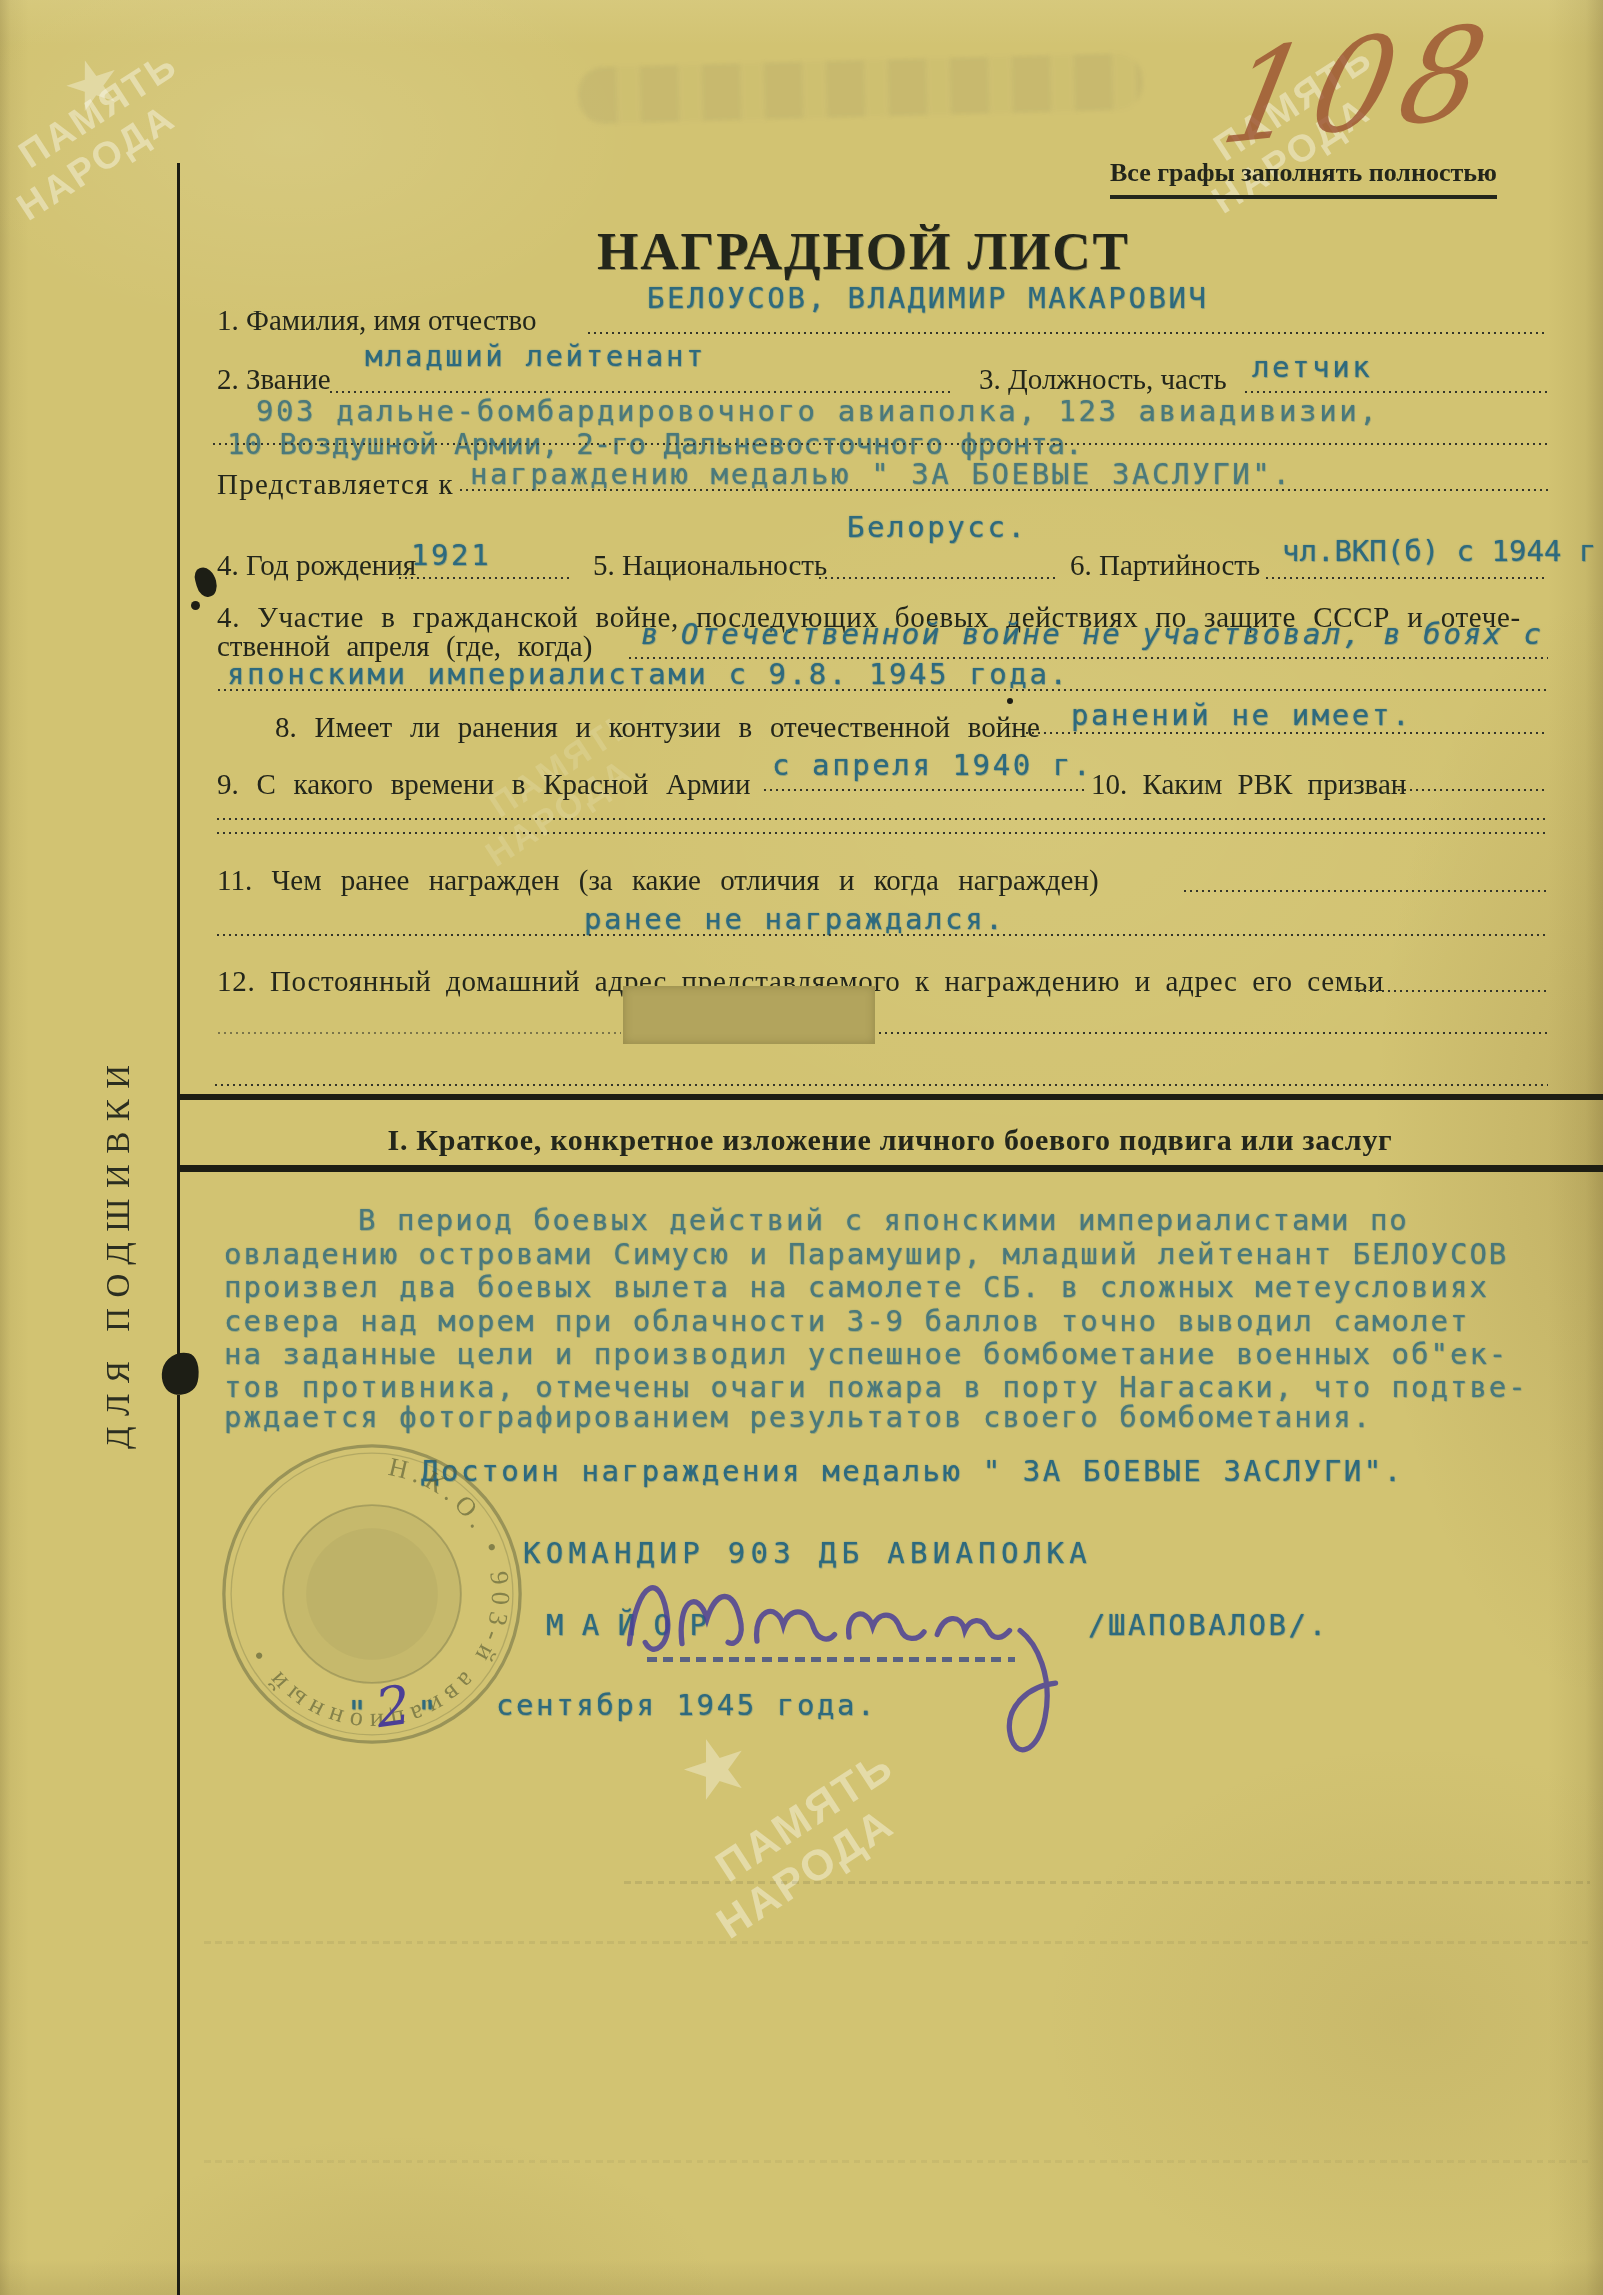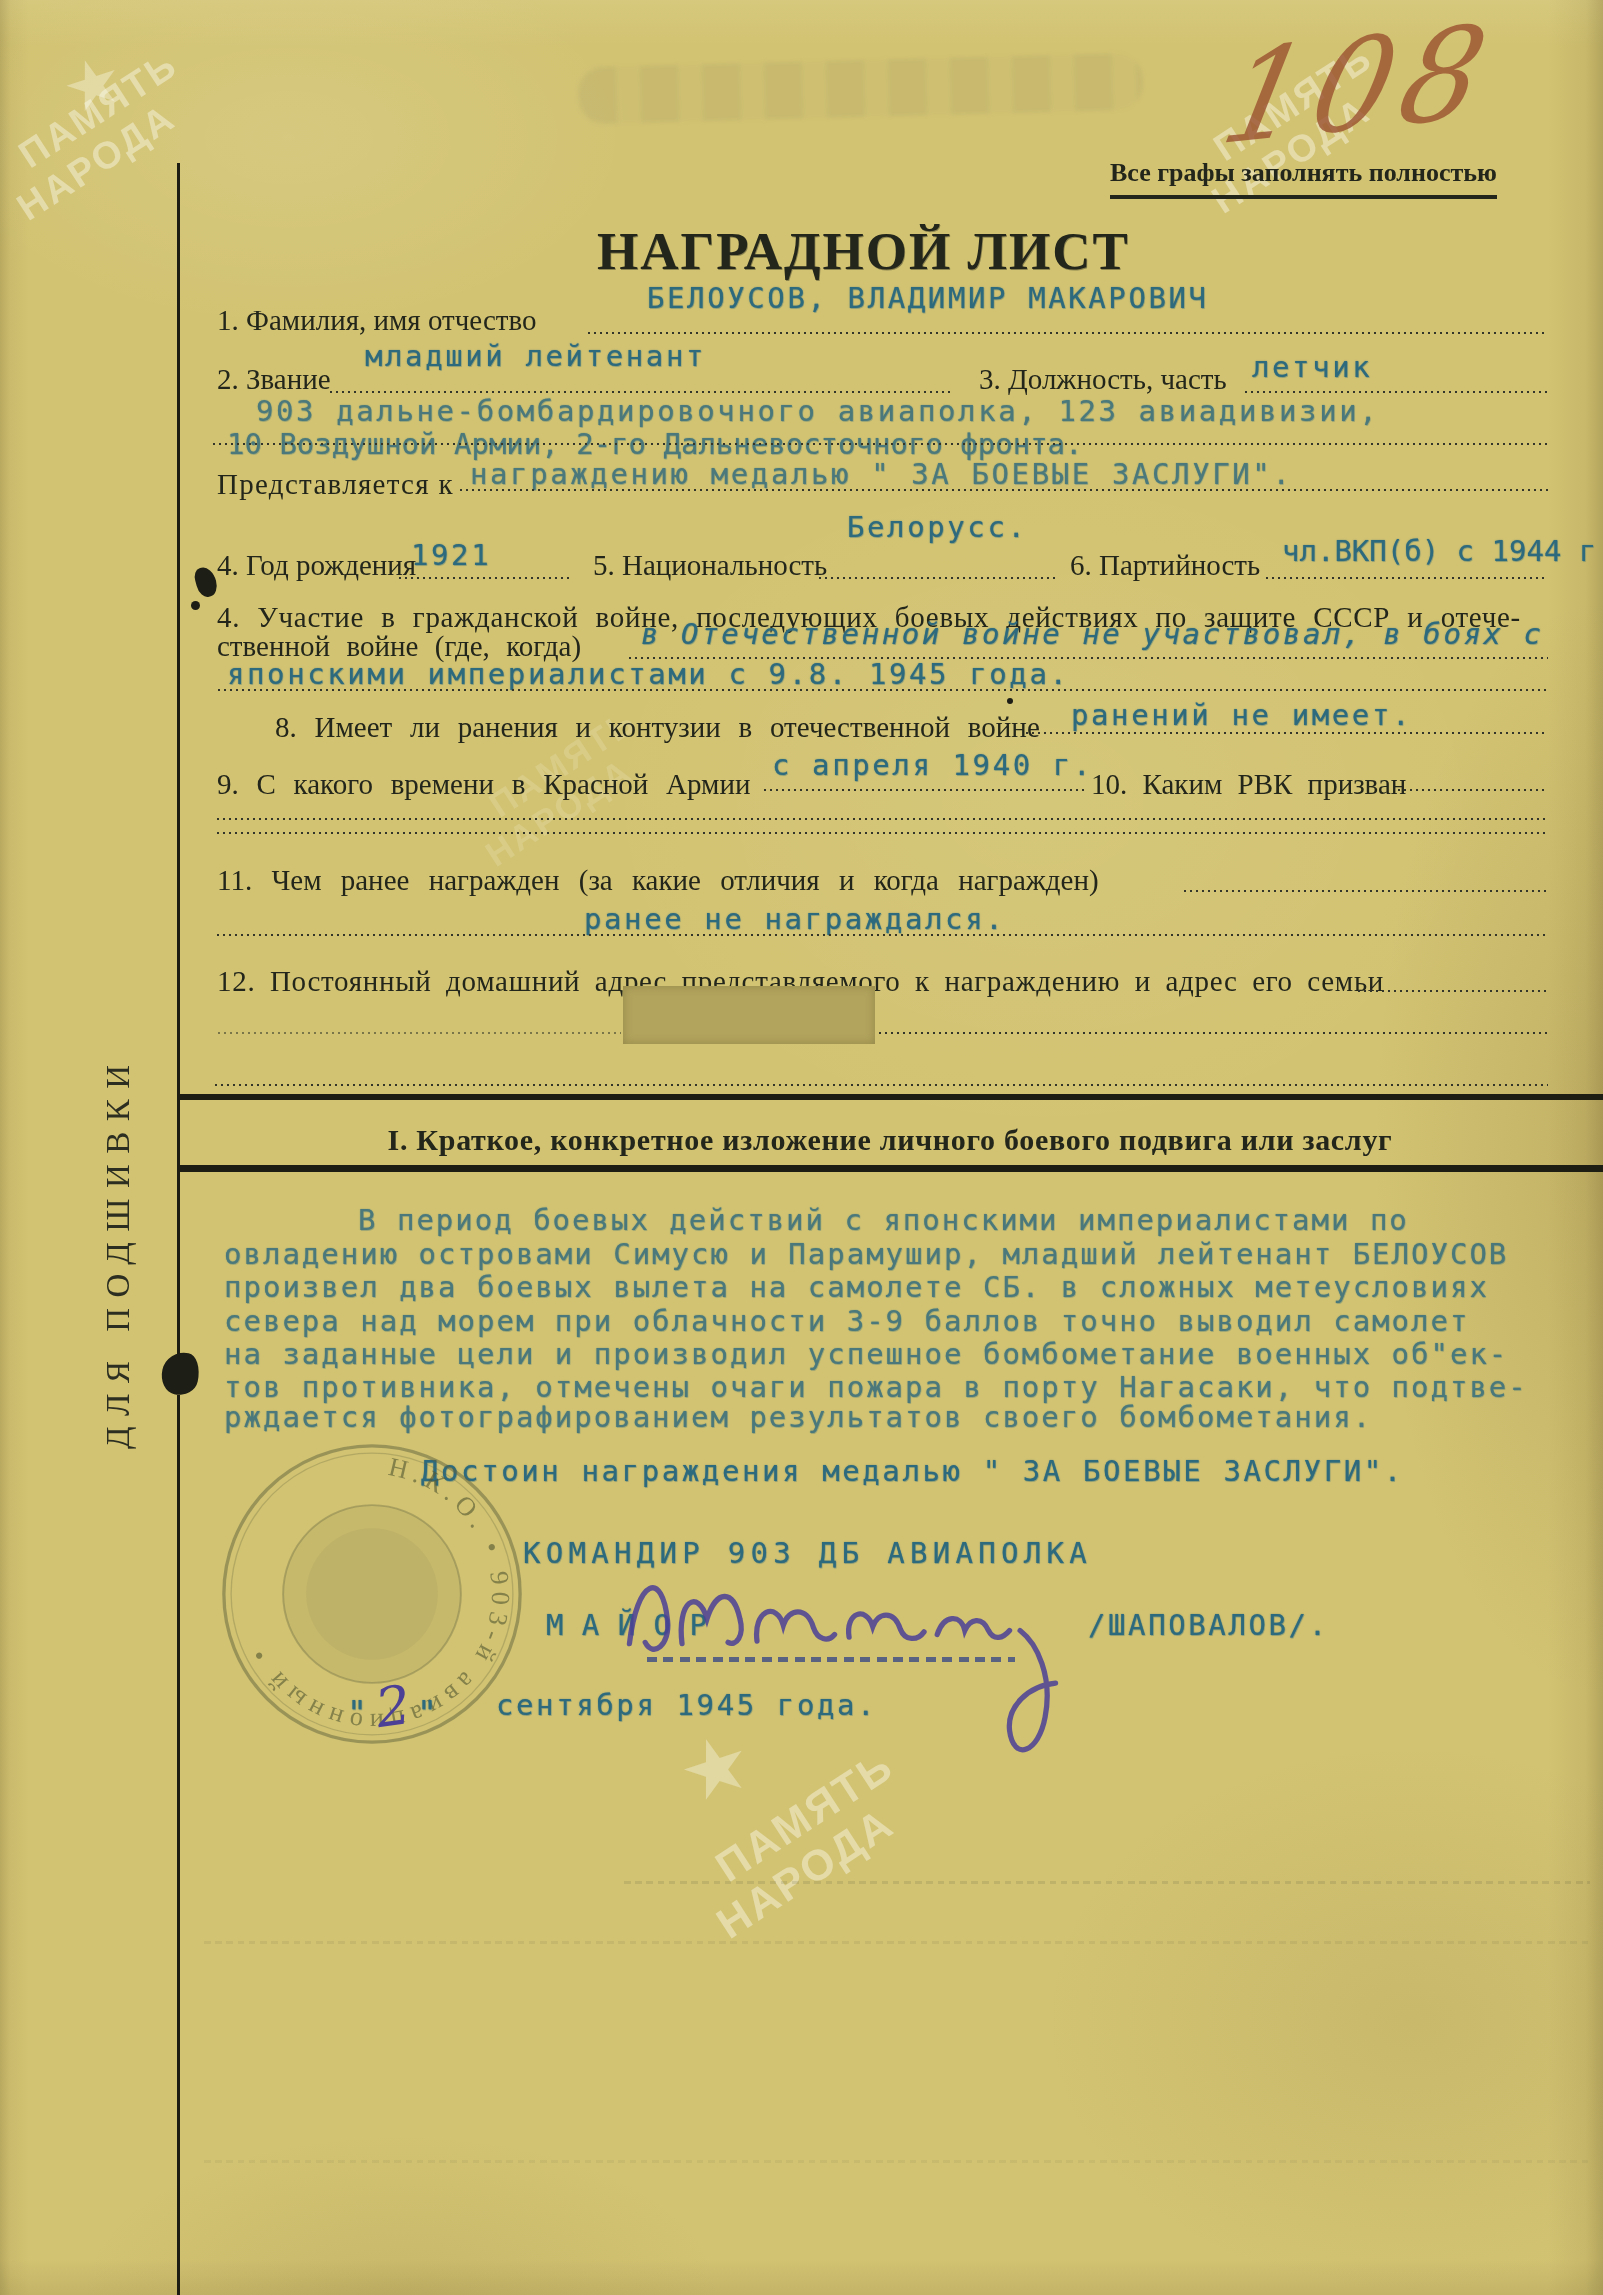--- a/index.html
+++ b/index.html
@@ -120,21 +120,21 @@
   <div class="abs typed" style="left:847px;top:510px;">Белорусс.</div>
   <div class="abs printed lbl" style="left:593px;top:549px;">5. Национальность</div>
   <div class="dots" style="left:818px;top:576px;width:237px;"></div>
 
   <div class="abs typed tight" style="left:1282px;top:534px;">чл.ВКП(б) с 1944 г</div>
   <div class="abs printed lbl" style="left:1070px;top:549px;">6. Партийность</div>
   <div class="dots" style="left:1265px;top:576px;width:283px;"></div>
 
   <div class="abs printed lbl" style="left:217px;top:601px;width:1331px;letter-spacing:0.7px;word-spacing:9.2px;">4. Участие в гражданской войне, последующих боевых действиях по защите СССР и отече-</div>
   <div class="abs typed" style="left:641px;top:617px;font-style:italic;">в Отечественной войне не участвовал, в боях с</div>
-  <div class="abs printed lbl" style="left:217px;top:630px;word-spacing:9.2px;">ственной войне (где, когда)</div>
+  <div class="abs printed lbl" style="left:217px;top:630px;word-spacing:9.2px;">ственной апреля (где, когда)</div>
   <div class="dots" style="left:628px;top:656px;width:920px;"></div>
   <div class="abs typed" style="left:227px;top:657px;">японскими империалистами с 9.8. 1945 года.</div>
   <div class="dots" style="left:217px;top:688px;width:1331px;"></div>
   <div class="blot" style="left:1007px;top:698px;width:6px;height:6px;border-radius:50%;"></div>
 
   <div class="abs typed" style="left:1071px;top:698px;">ранений не имеет.</div>
   <div class="abs printed lbl" style="left:231px;top:711px;word-spacing:10.5px;margin-left:44px;">8. Имеет ли ранения и контузии в отечественной войне</div>
   <div class="dots" style="left:1025px;top:731px;width:523px;"></div>
 
   <div class="abs typed" style="left:772px;top:748px;">с апреля 1940 г.</div>

